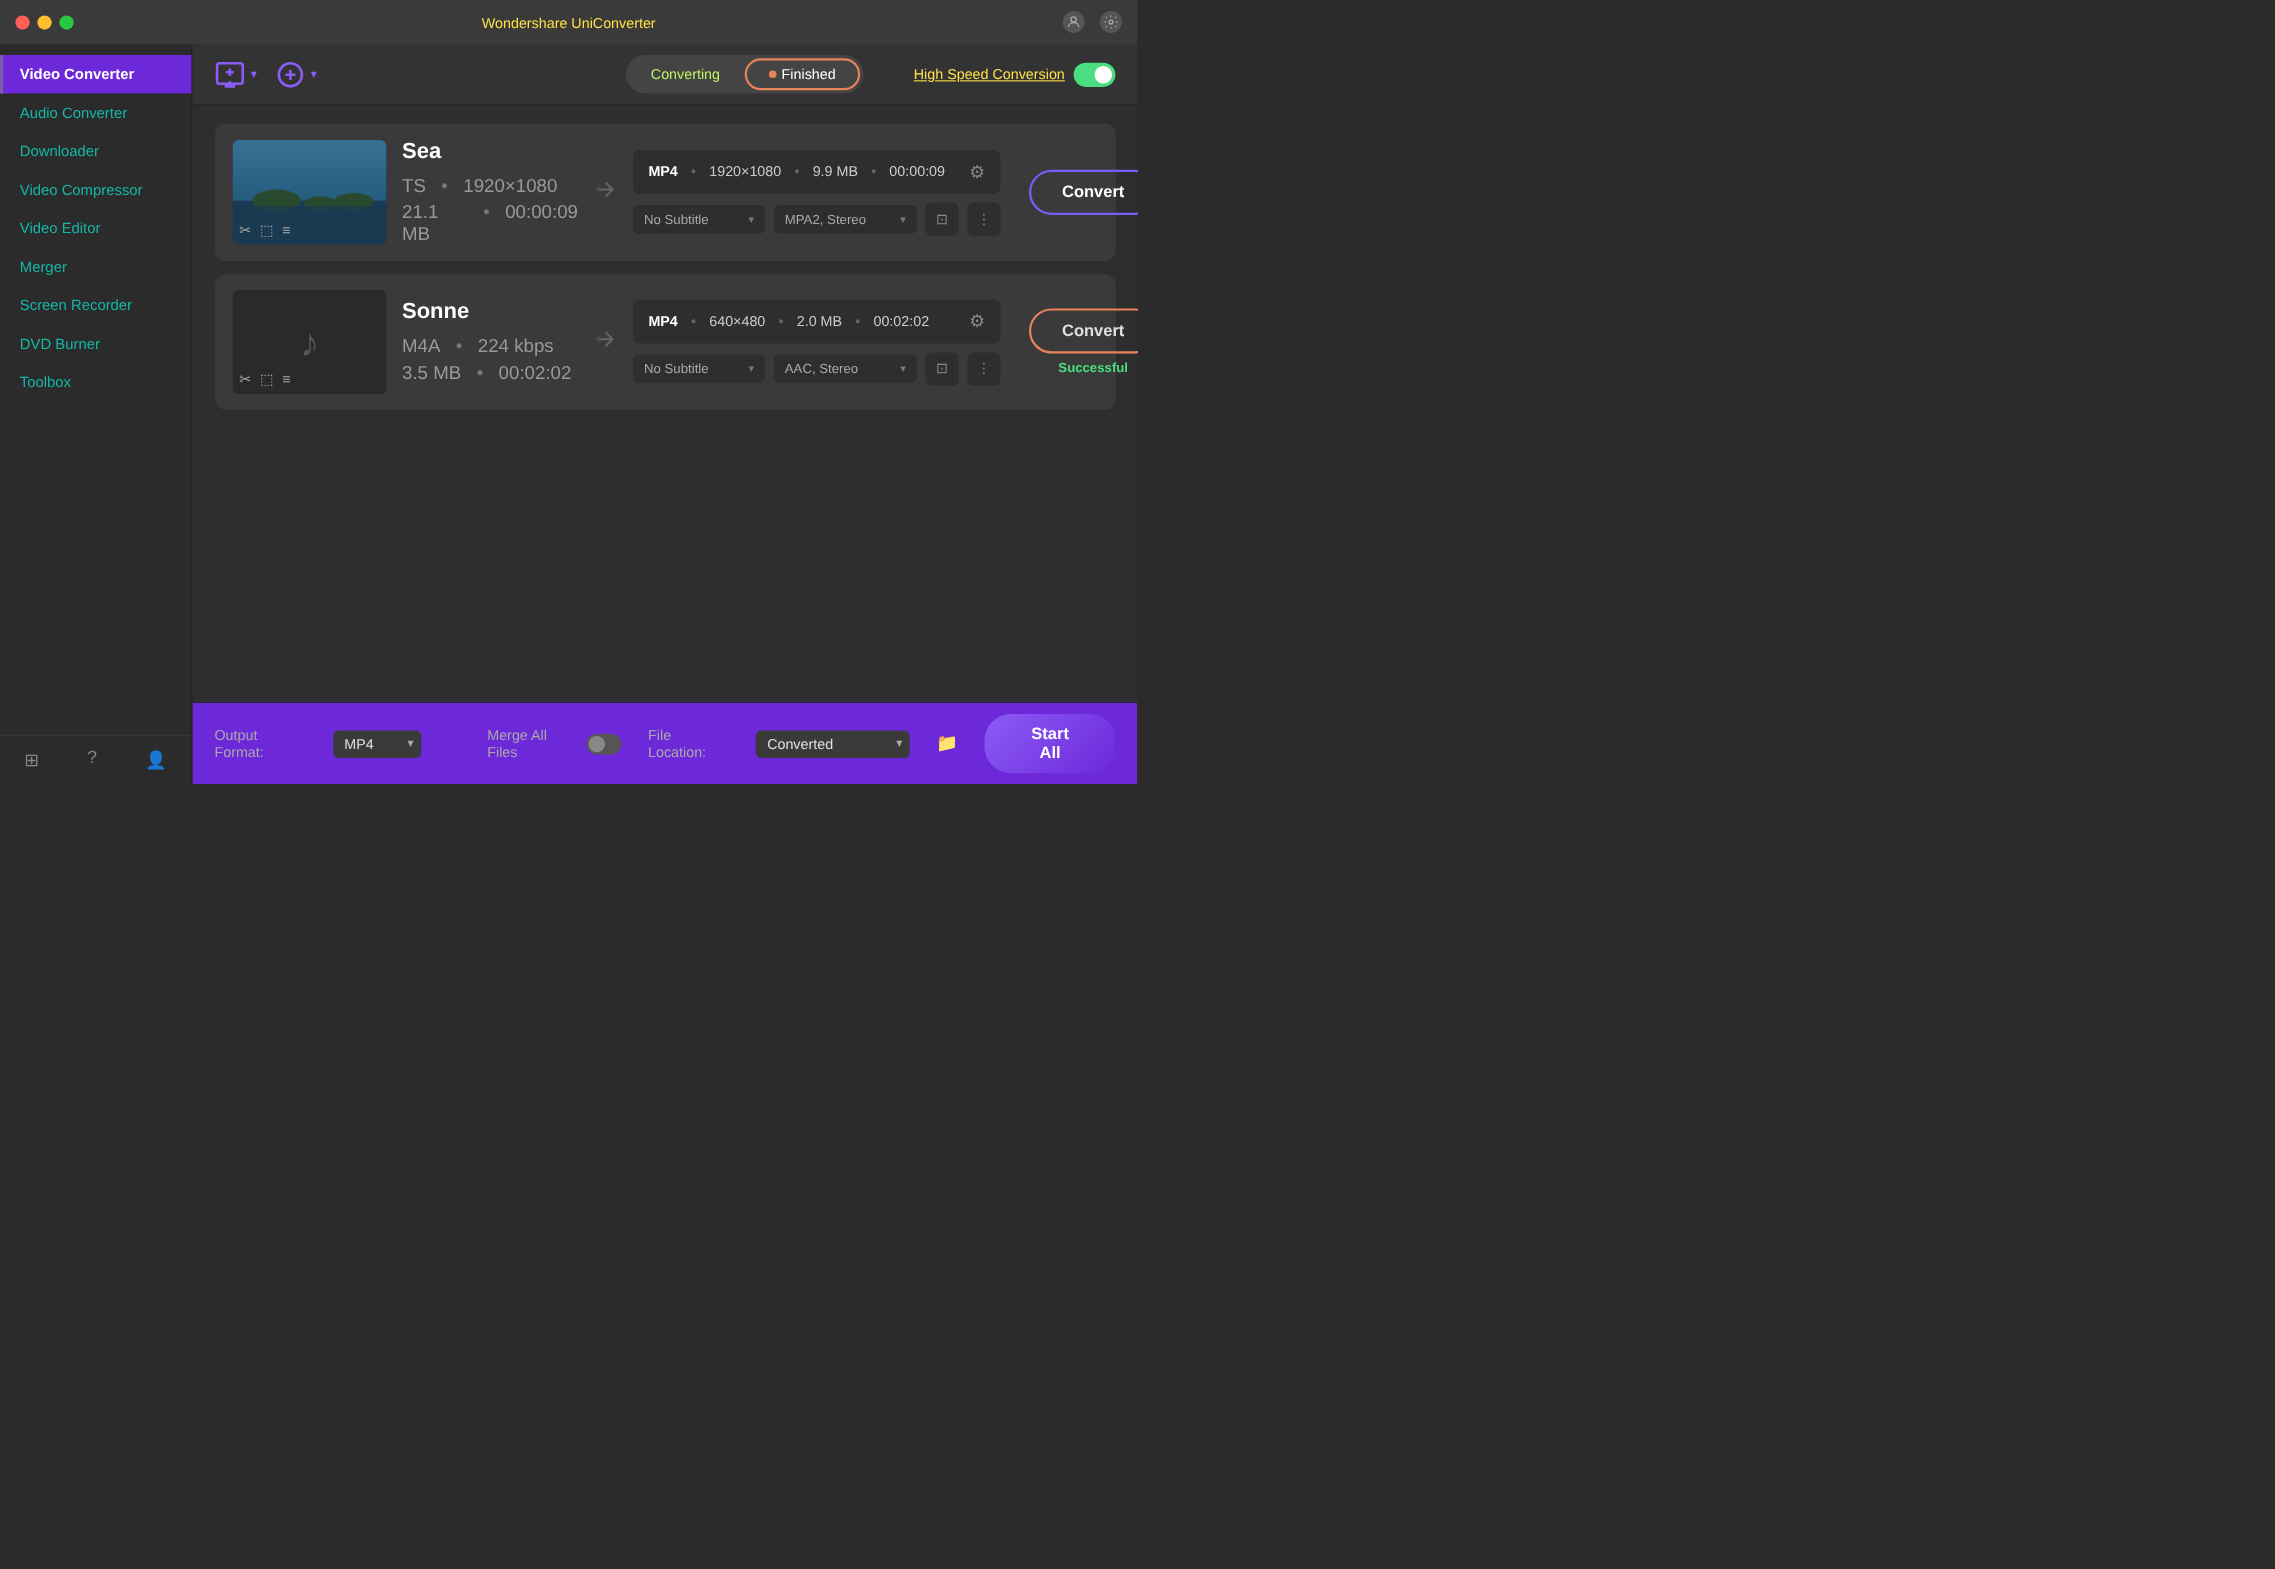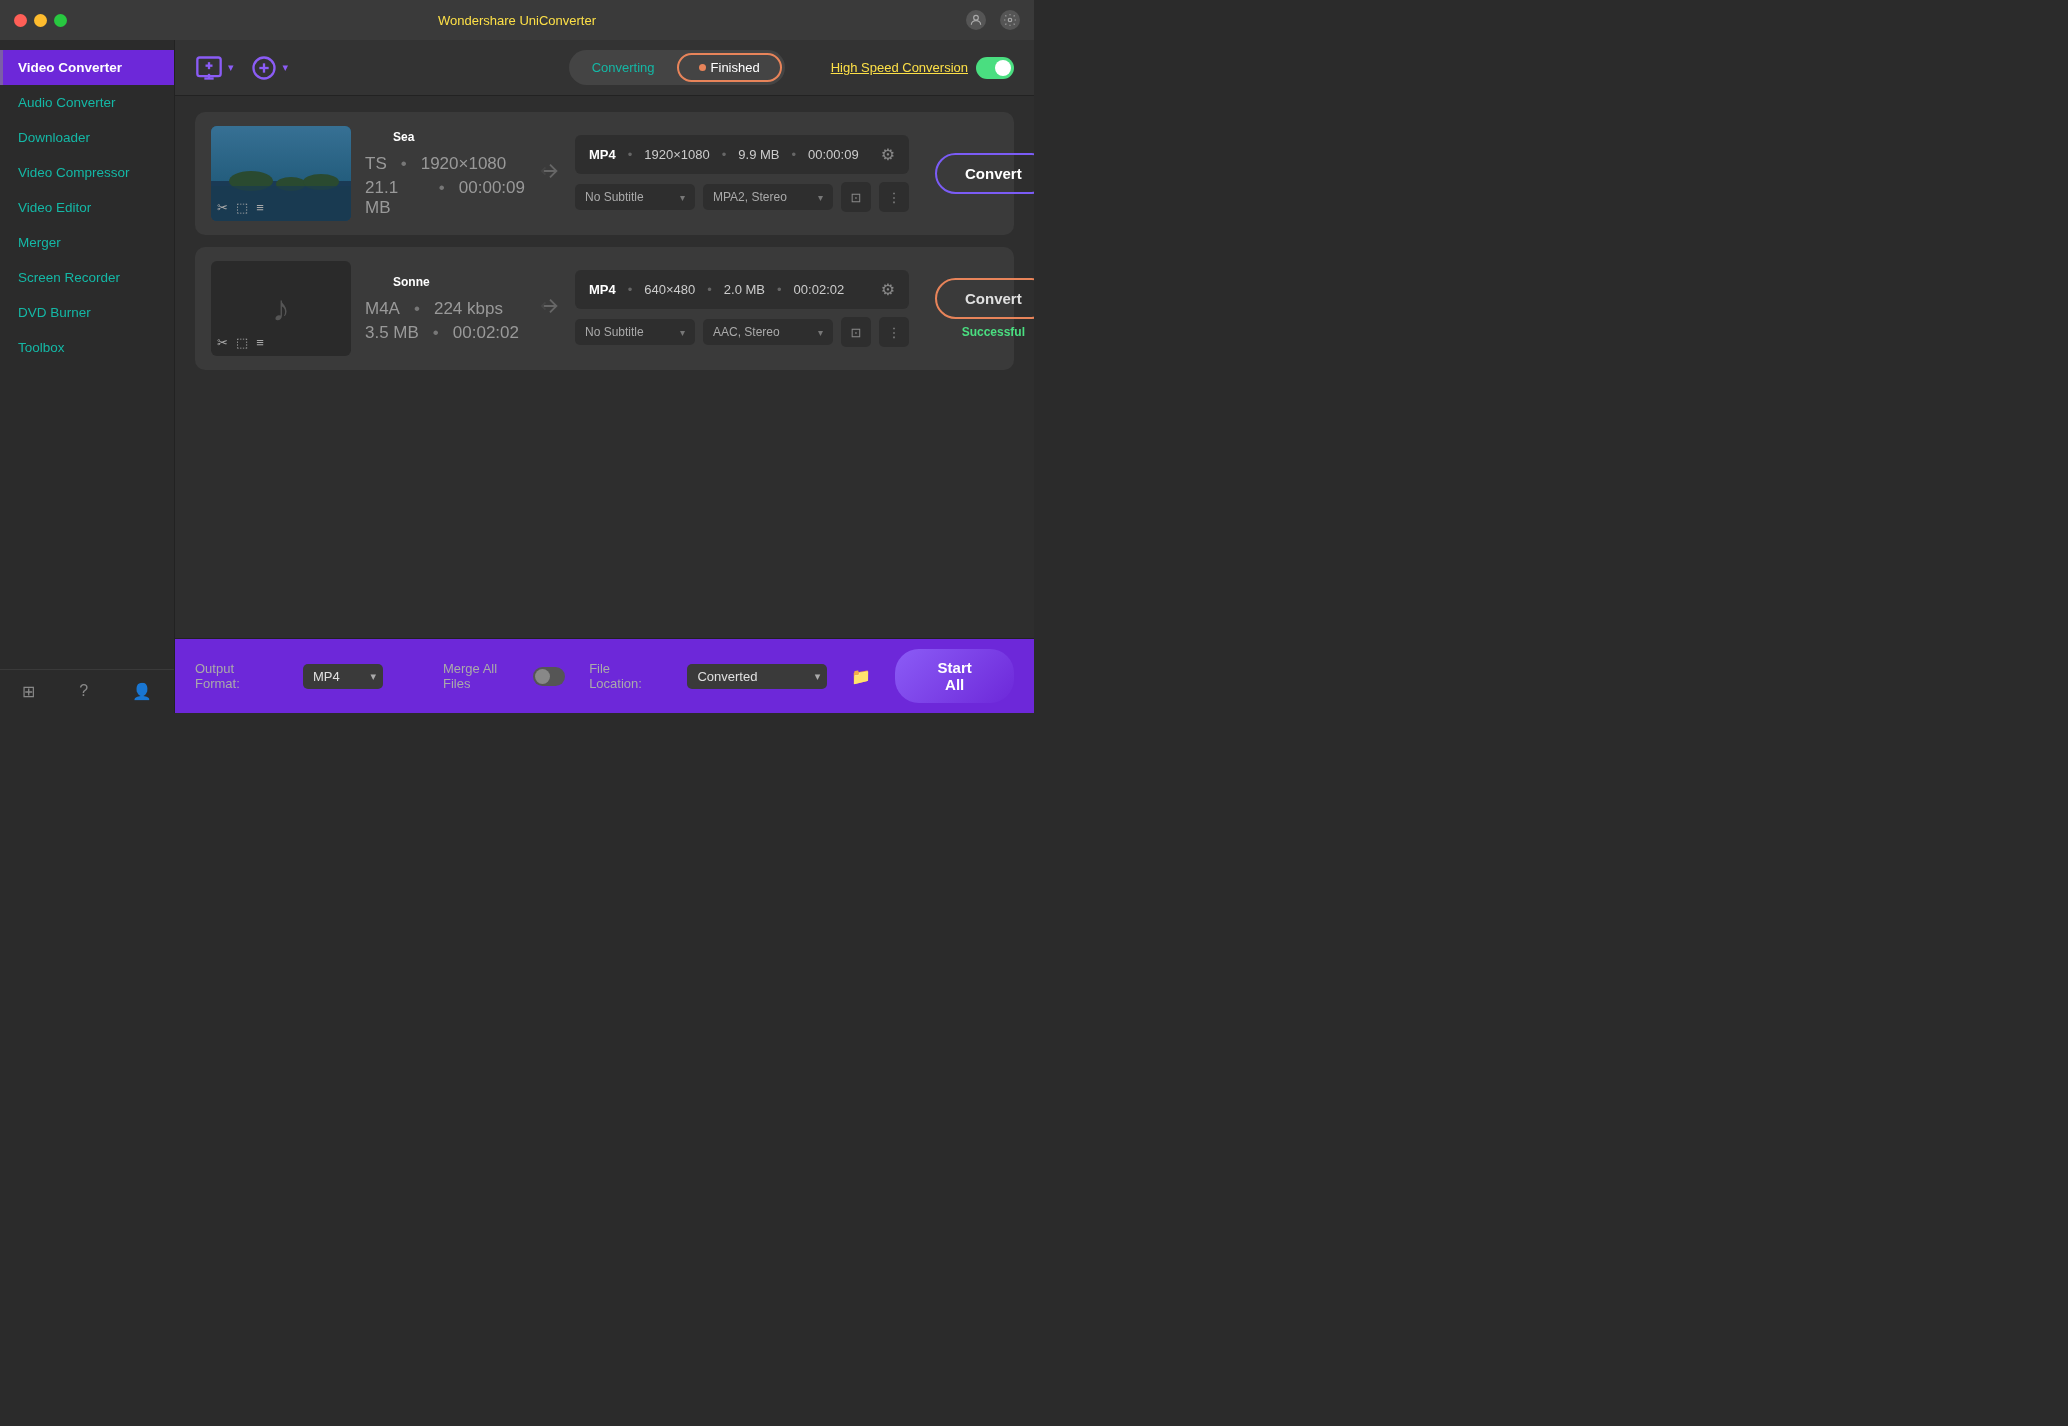--- a/index.html
+++ b/index.html
@@ -153,21 +153,21 @@
       gap: 2px;
     }
     .tab-btn {
       padding: 5px 20px;
       border-radius: 17px;
       font-size: 13px;
       cursor: pointer;
       font-weight: 500;
     }
     .tab-btn.inactive {
-      color: #14b8a6;
+      color: #bef264;
       background: transparent;
     }
     .tab-btn.active-tab {
       color: #fff;
       background: transparent;
       border: 2px solid #e8845a;
       border-radius: 17px;
       display: flex;
       align-items: center;
       gap: 5px;
@@ -266,25 +266,24 @@
     .thumb-action-icon {
       color: #aaa;
       font-size: 13px;
       cursor: pointer;
     }
 
     .file-info {
       flex: 0 0 160px;
     }
     .file-name {
-      font-size: 12px;
+      font-size: 20px;
       font-weight: 600;
       color: #fff;
       margin-bottom: 10px;
-      margin-left: 28px;
     }
     .file-meta {
       display: flex;
       flex-direction: column;
       gap: 4px;
     }
     .file-meta-row {
       display: flex;
       gap: 14px;
       font-size: 17px;

